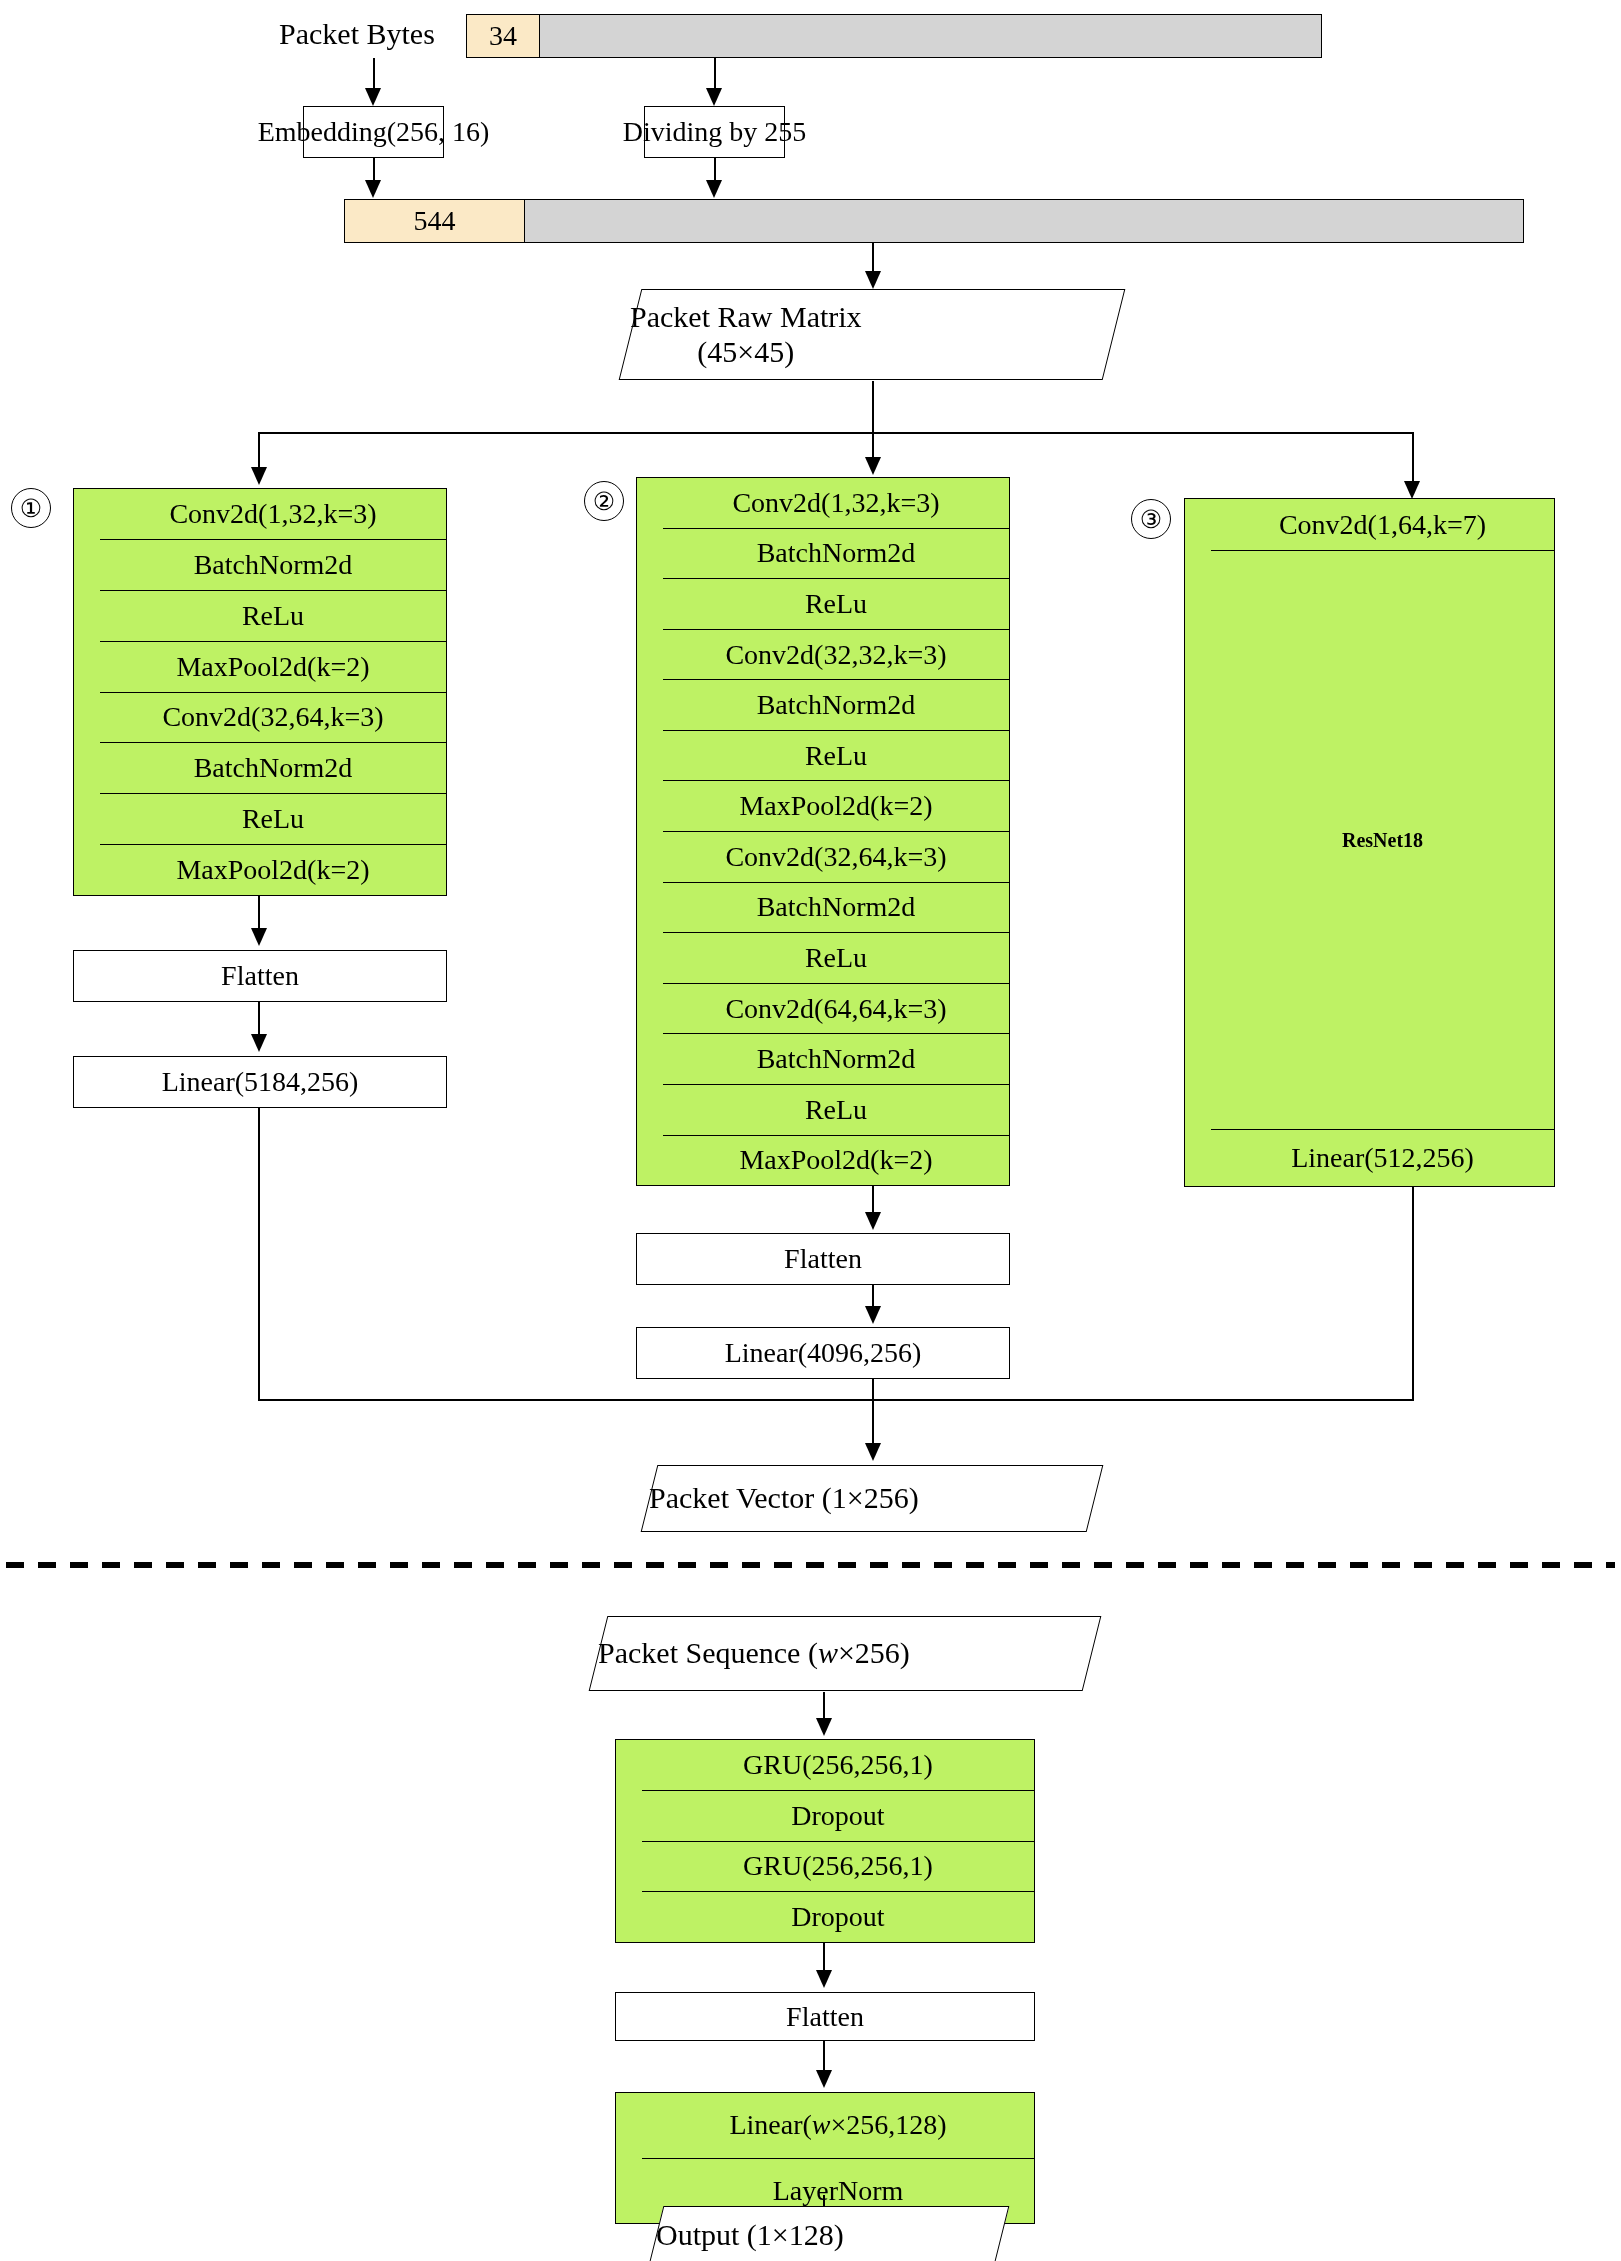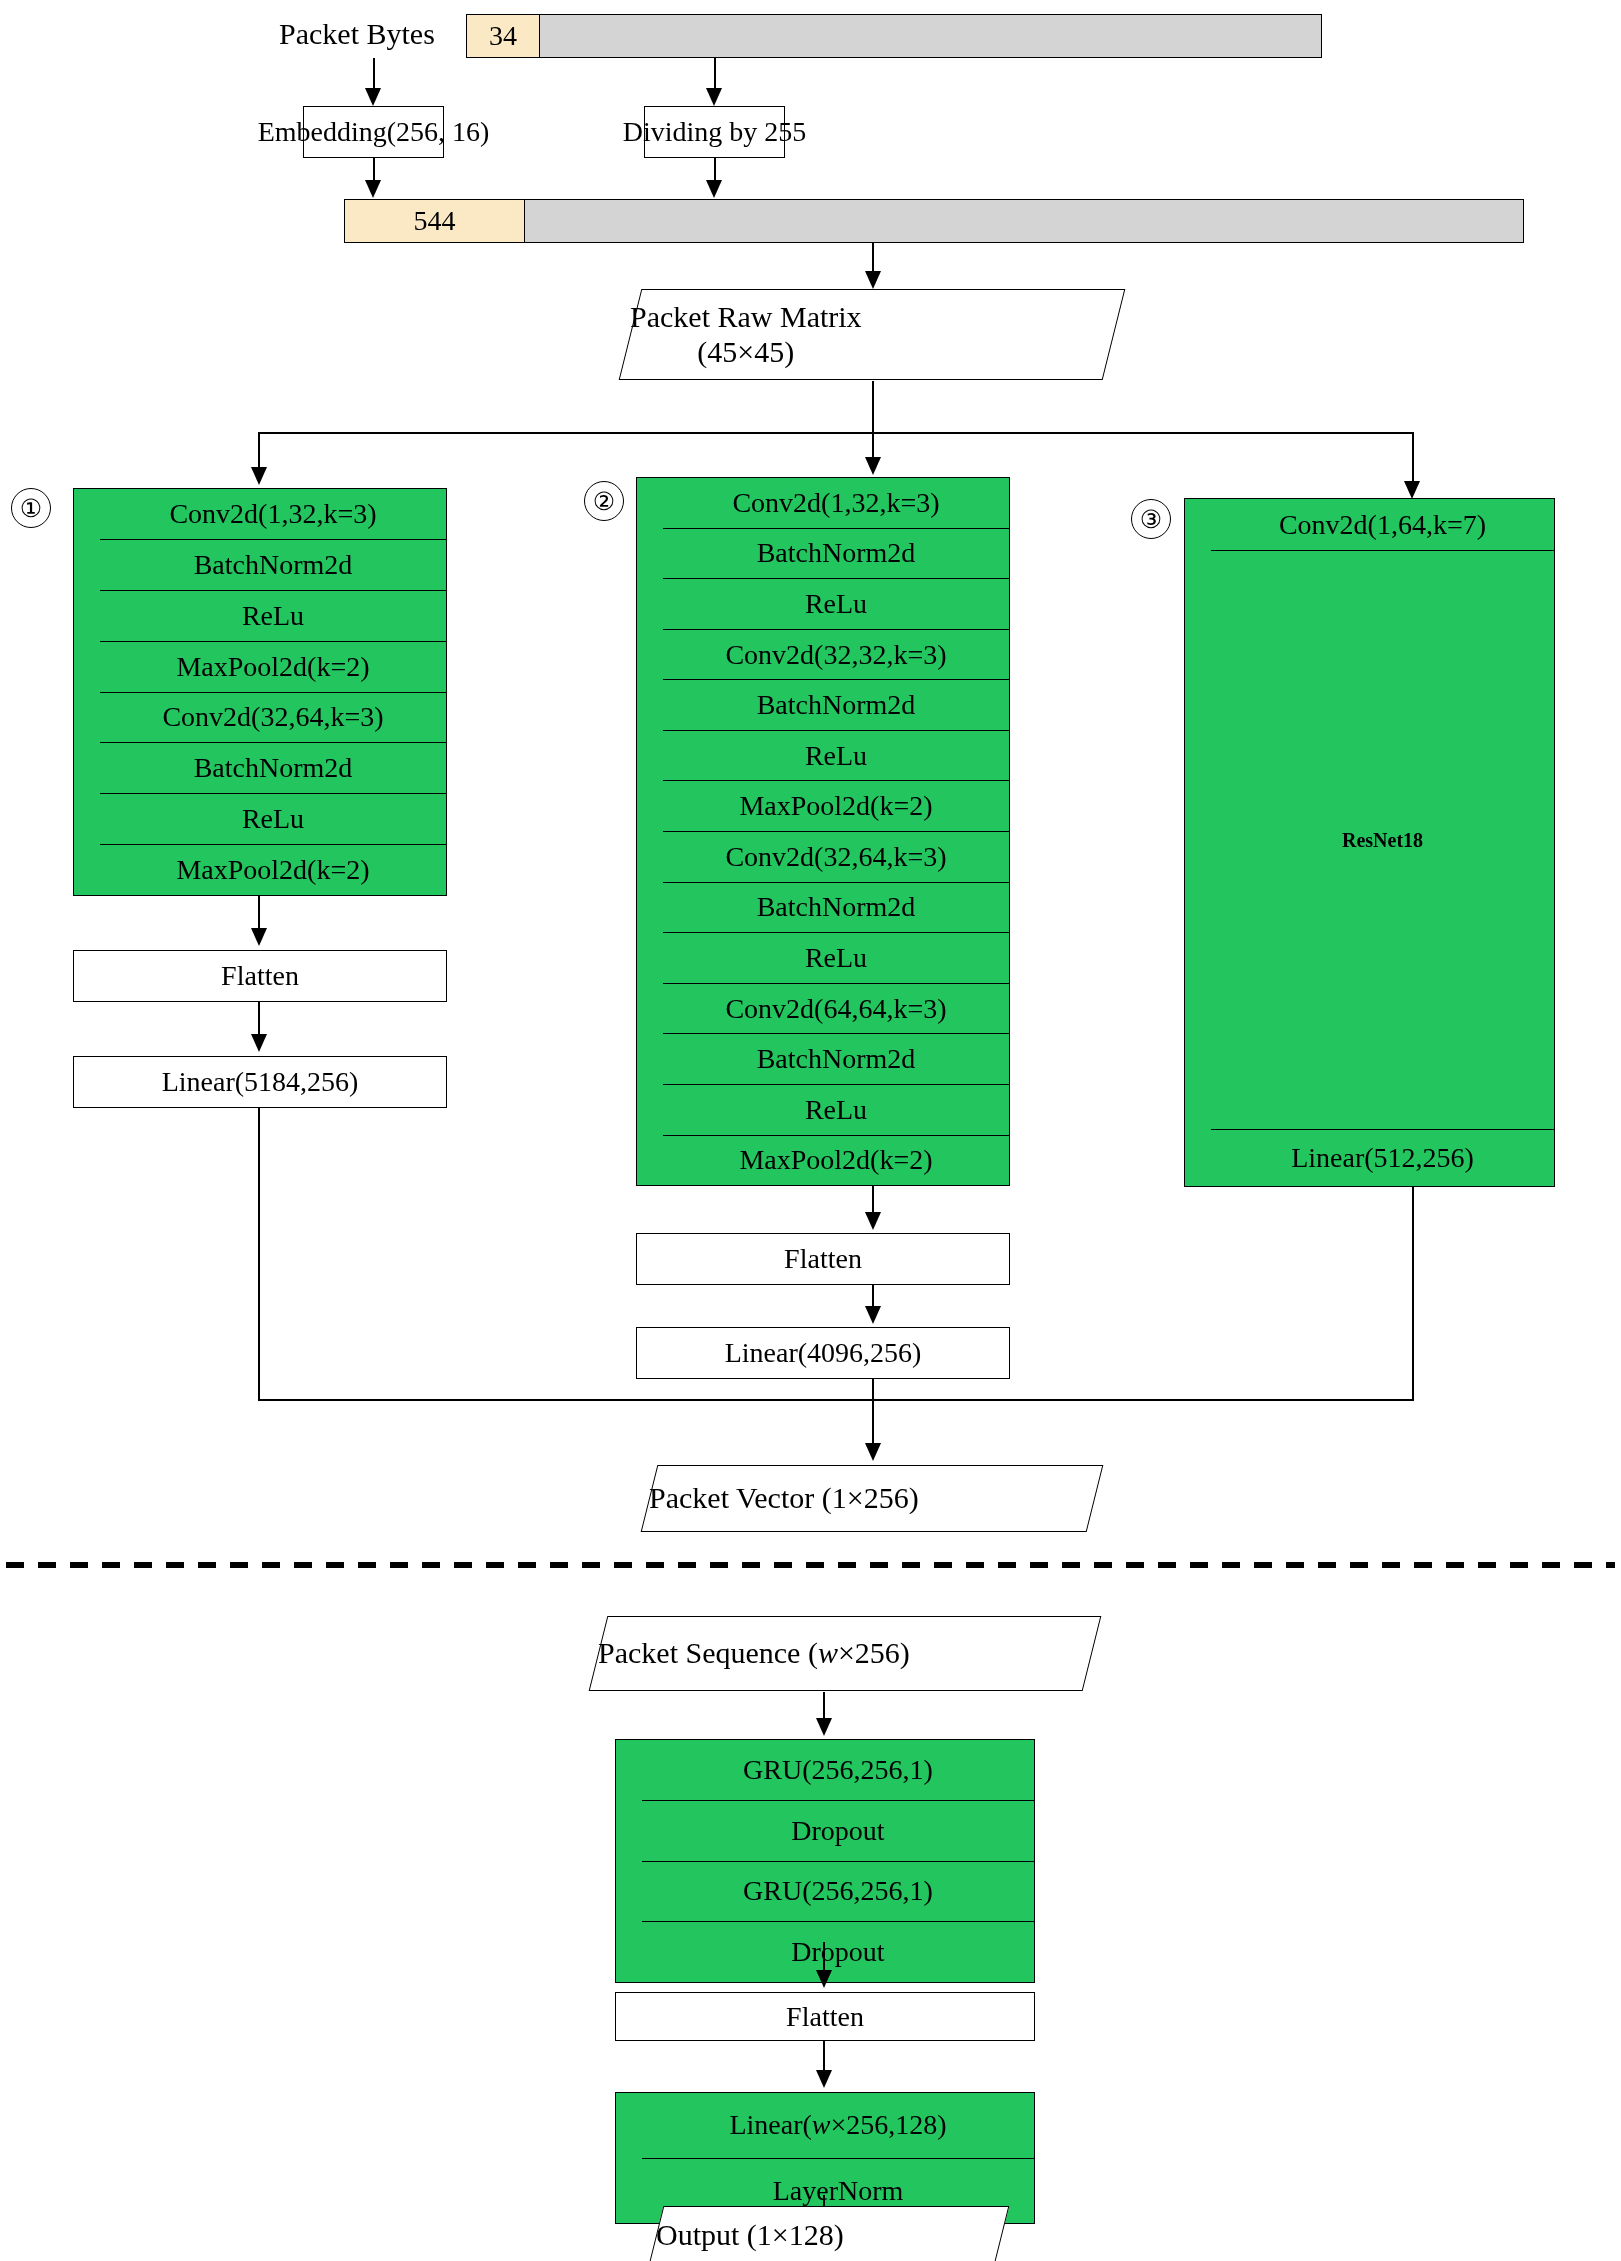--- a/index.html
+++ b/index.html
@@ -56,21 +56,21 @@
     font-size:28px;
     line-height:1;
     white-space:nowrap;
   }
 
   
   .stack{
     position:absolute;
     box-sizing:border-box;
     border:1.9px solid #000;
-    background:#22c55e;
+    background:#bef264;
     display:flex;
     flex-direction:column;
     padding-left:26px;
   }
   .stack .row{
     box-sizing:border-box;
     border-bottom:1.9px solid #000;
     display:flex;
     align-items:center;
     justify-content:center;
@@ -274,21 +274,21 @@
   <div class="dashed" style="left:6.2px;top:1562px;width:1609px;"></div>
 
   <div class="para" style="left:598px;top:1616px;width:494px;height:75px;">
     <div class="shape"></div>
     <div class="ptext"><span>Packet Sequence (</span><span class="ital">w</span><span>×256)</span></div>
   </div>
 
   <div class="vline" style="left:823px;top:1692px;height:30px;"></div>
   <div class="arrowhead" style="left:816px;top:1718px;"></div>
 
-  <div class="stack" id="seq-stack" style="left:615px;top:1739px;width:420px;height:244px;">
+  <div class="stack" id="seq-stack" style="left:615px;top:1739px;width:420px;height:204px;">
       <div class="row">GRU(256,256,1)</div>
       <div class="row">Dropout</div>
       <div class="row">GRU(256,256,1)</div>
       <div class="row">Dropout</div>
     </div>
 
   <div class="vline" style="left:823px;top:1942px;height:31px;"></div>
   <div class="arrowhead" style="left:816px;top:1970px;"></div>
 
   <div class="box" style="left:615px;top:1992px;width:420px;height:49px;">Flatten</div>

